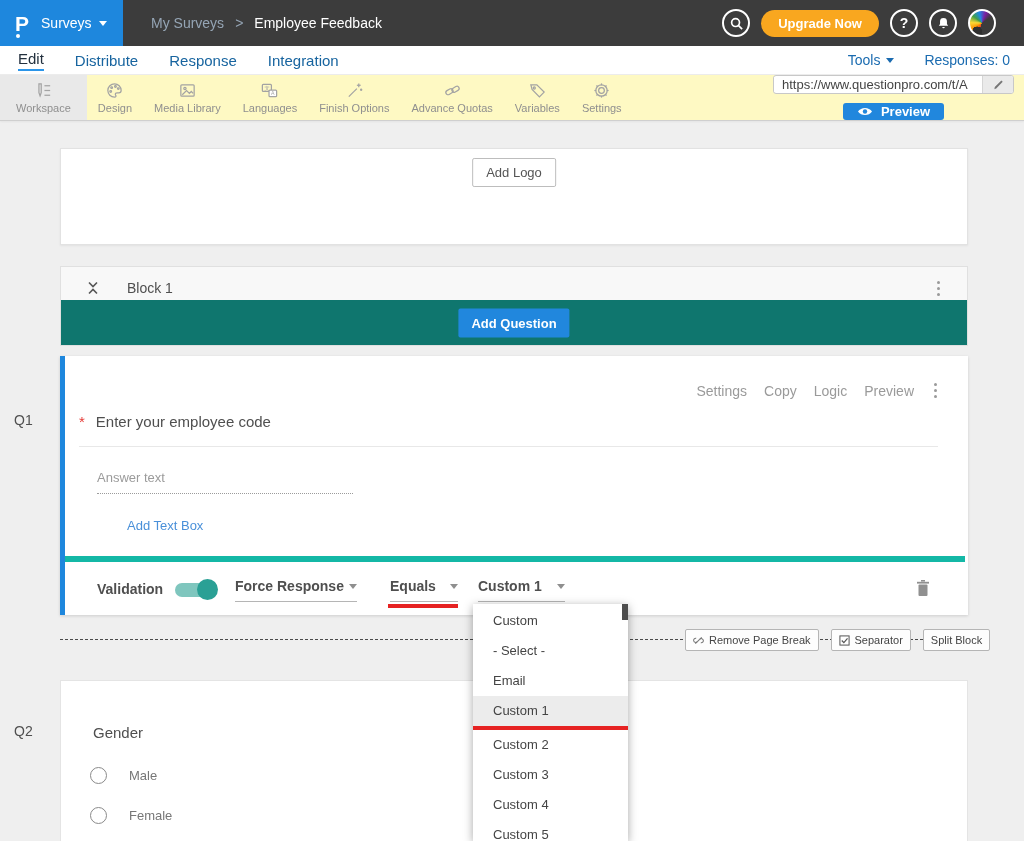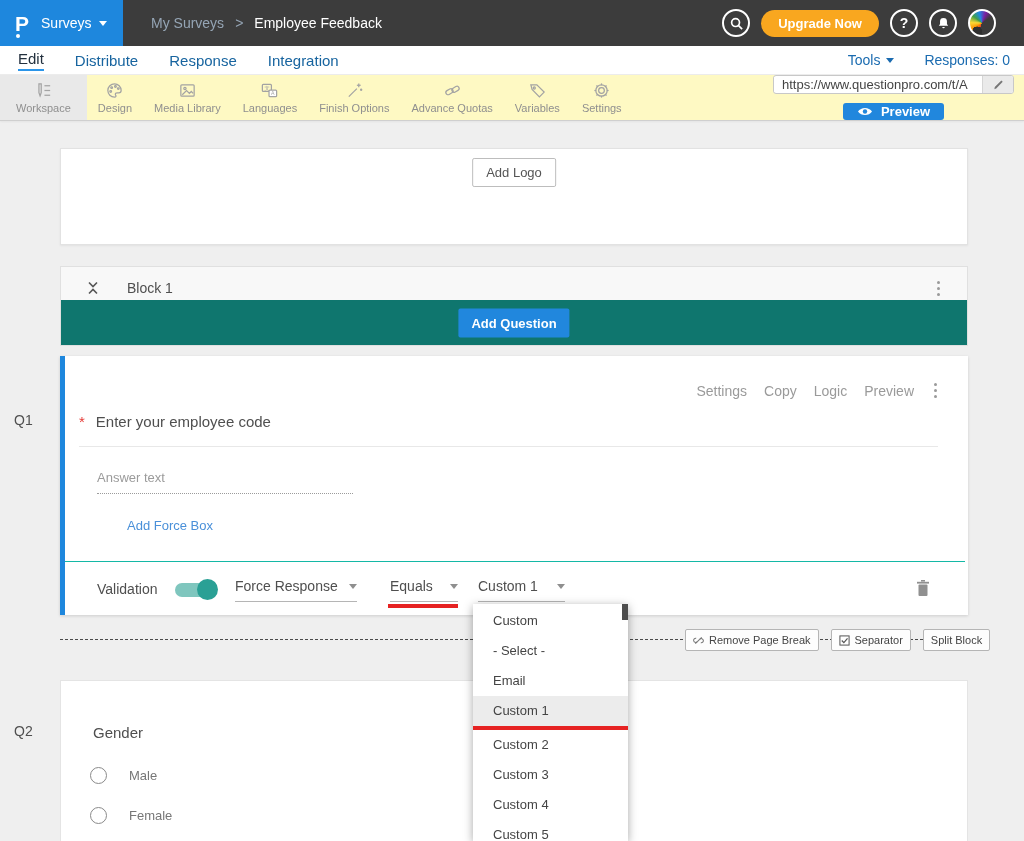--- a/index.html
+++ b/index.html
@@ -54,21 +54,21 @@
   .add-q-strip{top:300px;height:46px;background:#0f766e;border:1px solid #e0e0e0;border-top:none;}
   .add-q-btn{position:absolute;left:50%;top:50%;transform:translate(-50%,-50%);background:#2187dd;color:#fff;font-weight:bold;font-size:13px;padding:7px 13px;border-radius:2px;cursor:pointer;}
   .q1-card{top:356px;height:259px;background:#fff;border-left:5px solid #1e87dd;box-shadow:0 1px 3px rgba(0,0,0,.14);}
   .q1-actions{position:absolute;top:24px;right:28px;display:flex;gap:17px;align-items:center;color:#9a9a9a;font-size:14px;}
   .q1-actions span{cursor:pointer;}
   .q-row{position:absolute;left:14px;right:30px;top:57px;padding-bottom:16px;border-bottom:1px solid #e8e8e8;font-size:15px;color:#4f4f4f;}
   .req{color:#e53935;margin-right:11px;}
   .answer-text{position:absolute;left:32px;top:114px;font-size:13px;color:#9b9b9b;}
   .answer-line{position:absolute;left:32px;top:137px;width:256px;border-bottom:1px dotted #9b9b9b;}
   .add-textbox{position:absolute;left:62px;top:162px;font-size:13px;color:#4a90d9;cursor:pointer;}
-  .validation-row{position:absolute;left:0;right:3px;bottom:0;height:53px;border-top:1px solid #14b8a6;}
+  .validation-row{position:absolute;left:0;right:3px;bottom:0;height:53px;border-top:6px solid #14b8a6;font-weight:bold;}
   .validation-label{position:absolute;left:32px;top:19px;font-size:14px;color:#4f4f4f;}
   .toggle{position:absolute;left:110px;top:21px;width:41px;height:14px;border-radius:8px;background:#7fc6be;cursor:pointer;}
   .toggle .knob{position:absolute;right:-2px;top:-4px;width:21px;height:21px;border-radius:50%;background:#2aa095;}
   .dd-trigger{position:absolute;bottom:13px;border-bottom:1px solid #b5b5b5;padding-bottom:7px;font-size:14px;color:#4f4f4f;display:flex;justify-content:space-between;align-items:center;cursor:pointer;}
   .dd-trigger .caret{border-top-color:#8f8f8f;}
   .t-force{left:170px;width:122px;}
   .t-op{left:325px;width:68px;}
   .t-operand{left:413px;width:87px;}
   .red-op{position:absolute;left:323px;bottom:7px;width:70px;height:4px;background:#e62222;}
   .trash{position:absolute;right:34px;top:17px;cursor:pointer;}
@@ -274,21 +274,21 @@
           <i></i>
           <i></i>
           <i></i>
         </div>
     </div>
     <div class="q-row">
       <span class="req">*</span><span>Enter your employee code</span>
     </div>
     <div class="answer-text">Answer text</div>
     <div class="answer-line"></div>
-    <div class="add-textbox">Add Force Box</div>
+    <div class="add-textbox">Add Text Box</div>
     <div class="validation-row">
       <span class="validation-label">Validation</span>
       <div class="toggle">
           <div class="knob"></div>
         </div>
       <div class="dd-trigger t-force">
         <span>Force Response</span>
         <span class="caret"></span>
       </div>
       <div class="dd-trigger t-op">

